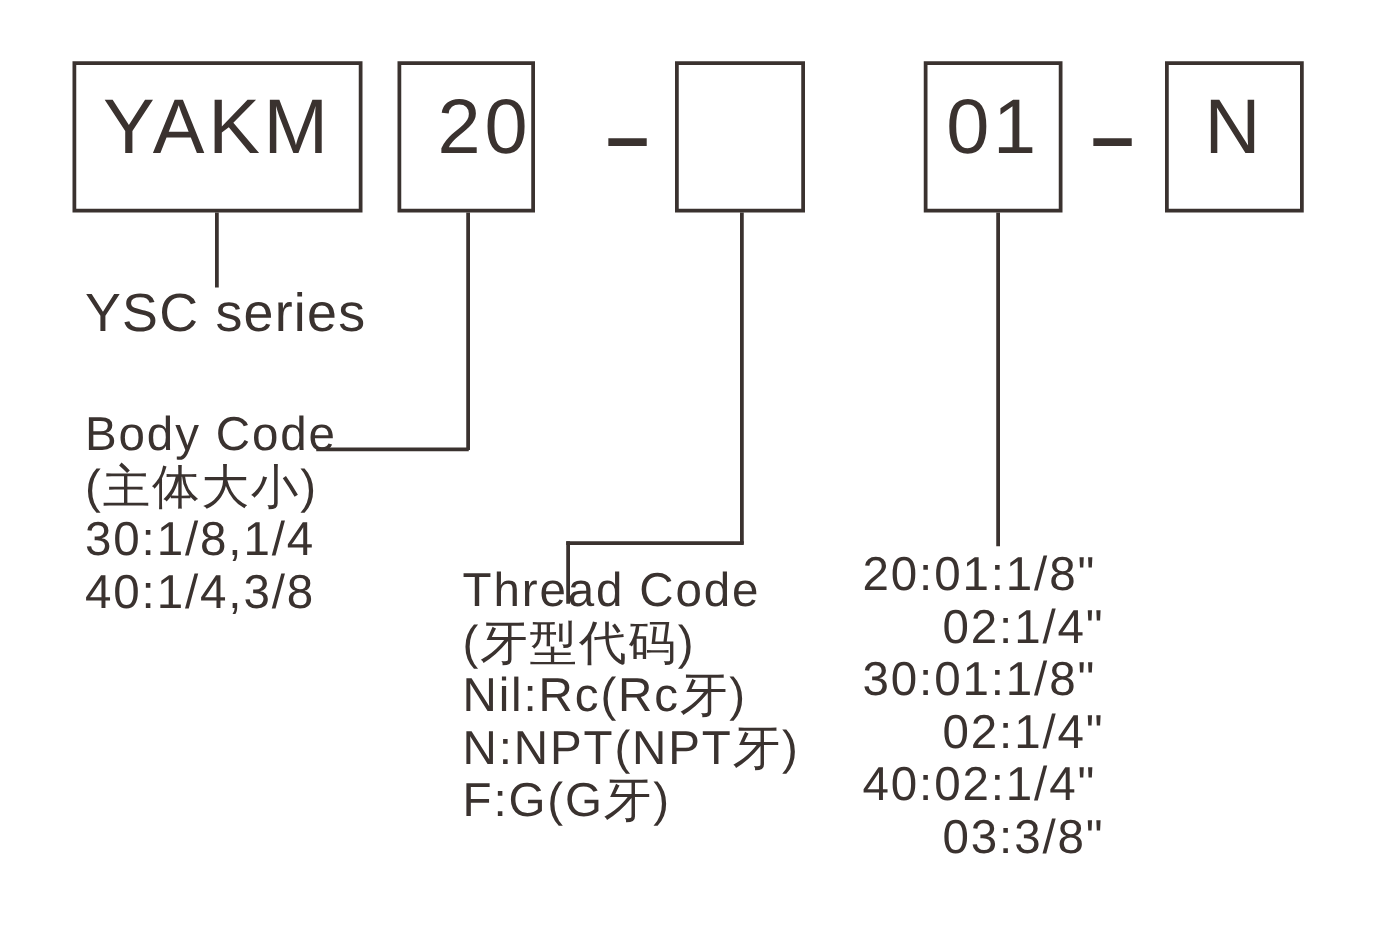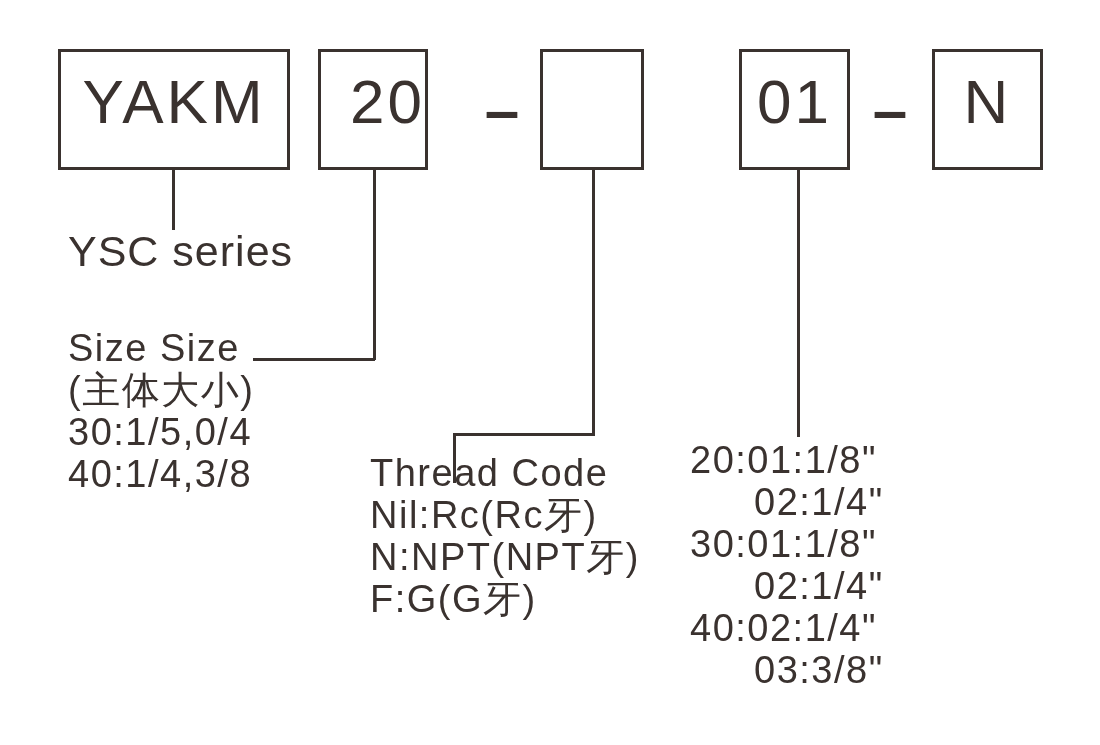--- a/index.html
+++ b/index.html
@@ -110,28 +110,29 @@
   <div class="cline l-size-v"></div>
   <div class="cline l-size-h"></div>
   <div class="cline l-thread-v1"></div>
   <div class="cline l-thread-h"></div>
   <div class="cline l-thread-v2"></div>
   <div class="cline l-port"></div>
 
   <div class="series-label">YSC series</div>
 
   <div class="text-block block-bodysize">
-    <div>Size Size</div>
+    <div>Body Code</div>
     <div>(主体大小)</div>
-    <div>30:1/5,0/4</div>
+    <div>30:1/8,1/4</div>
     <div>40:1/4,3/8</div>
   </div>
 
   <div class="text-block block-thread">
     <div>Thread Code</div>
+    <div>(牙型代码)</div>
     <div>Nil:Rc(Rc牙)</div>
     <div>N:NPT(NPT牙)</div>
     <div>F:G(G牙)</div>
   </div>
 
   <div class="text-block block-port">
     <div>20:01:1/8"</div>
     <div class="indent">02:1/4"</div>
     <div>30:01:1/8"</div>
     <div class="indent">02:1/4"</div>

